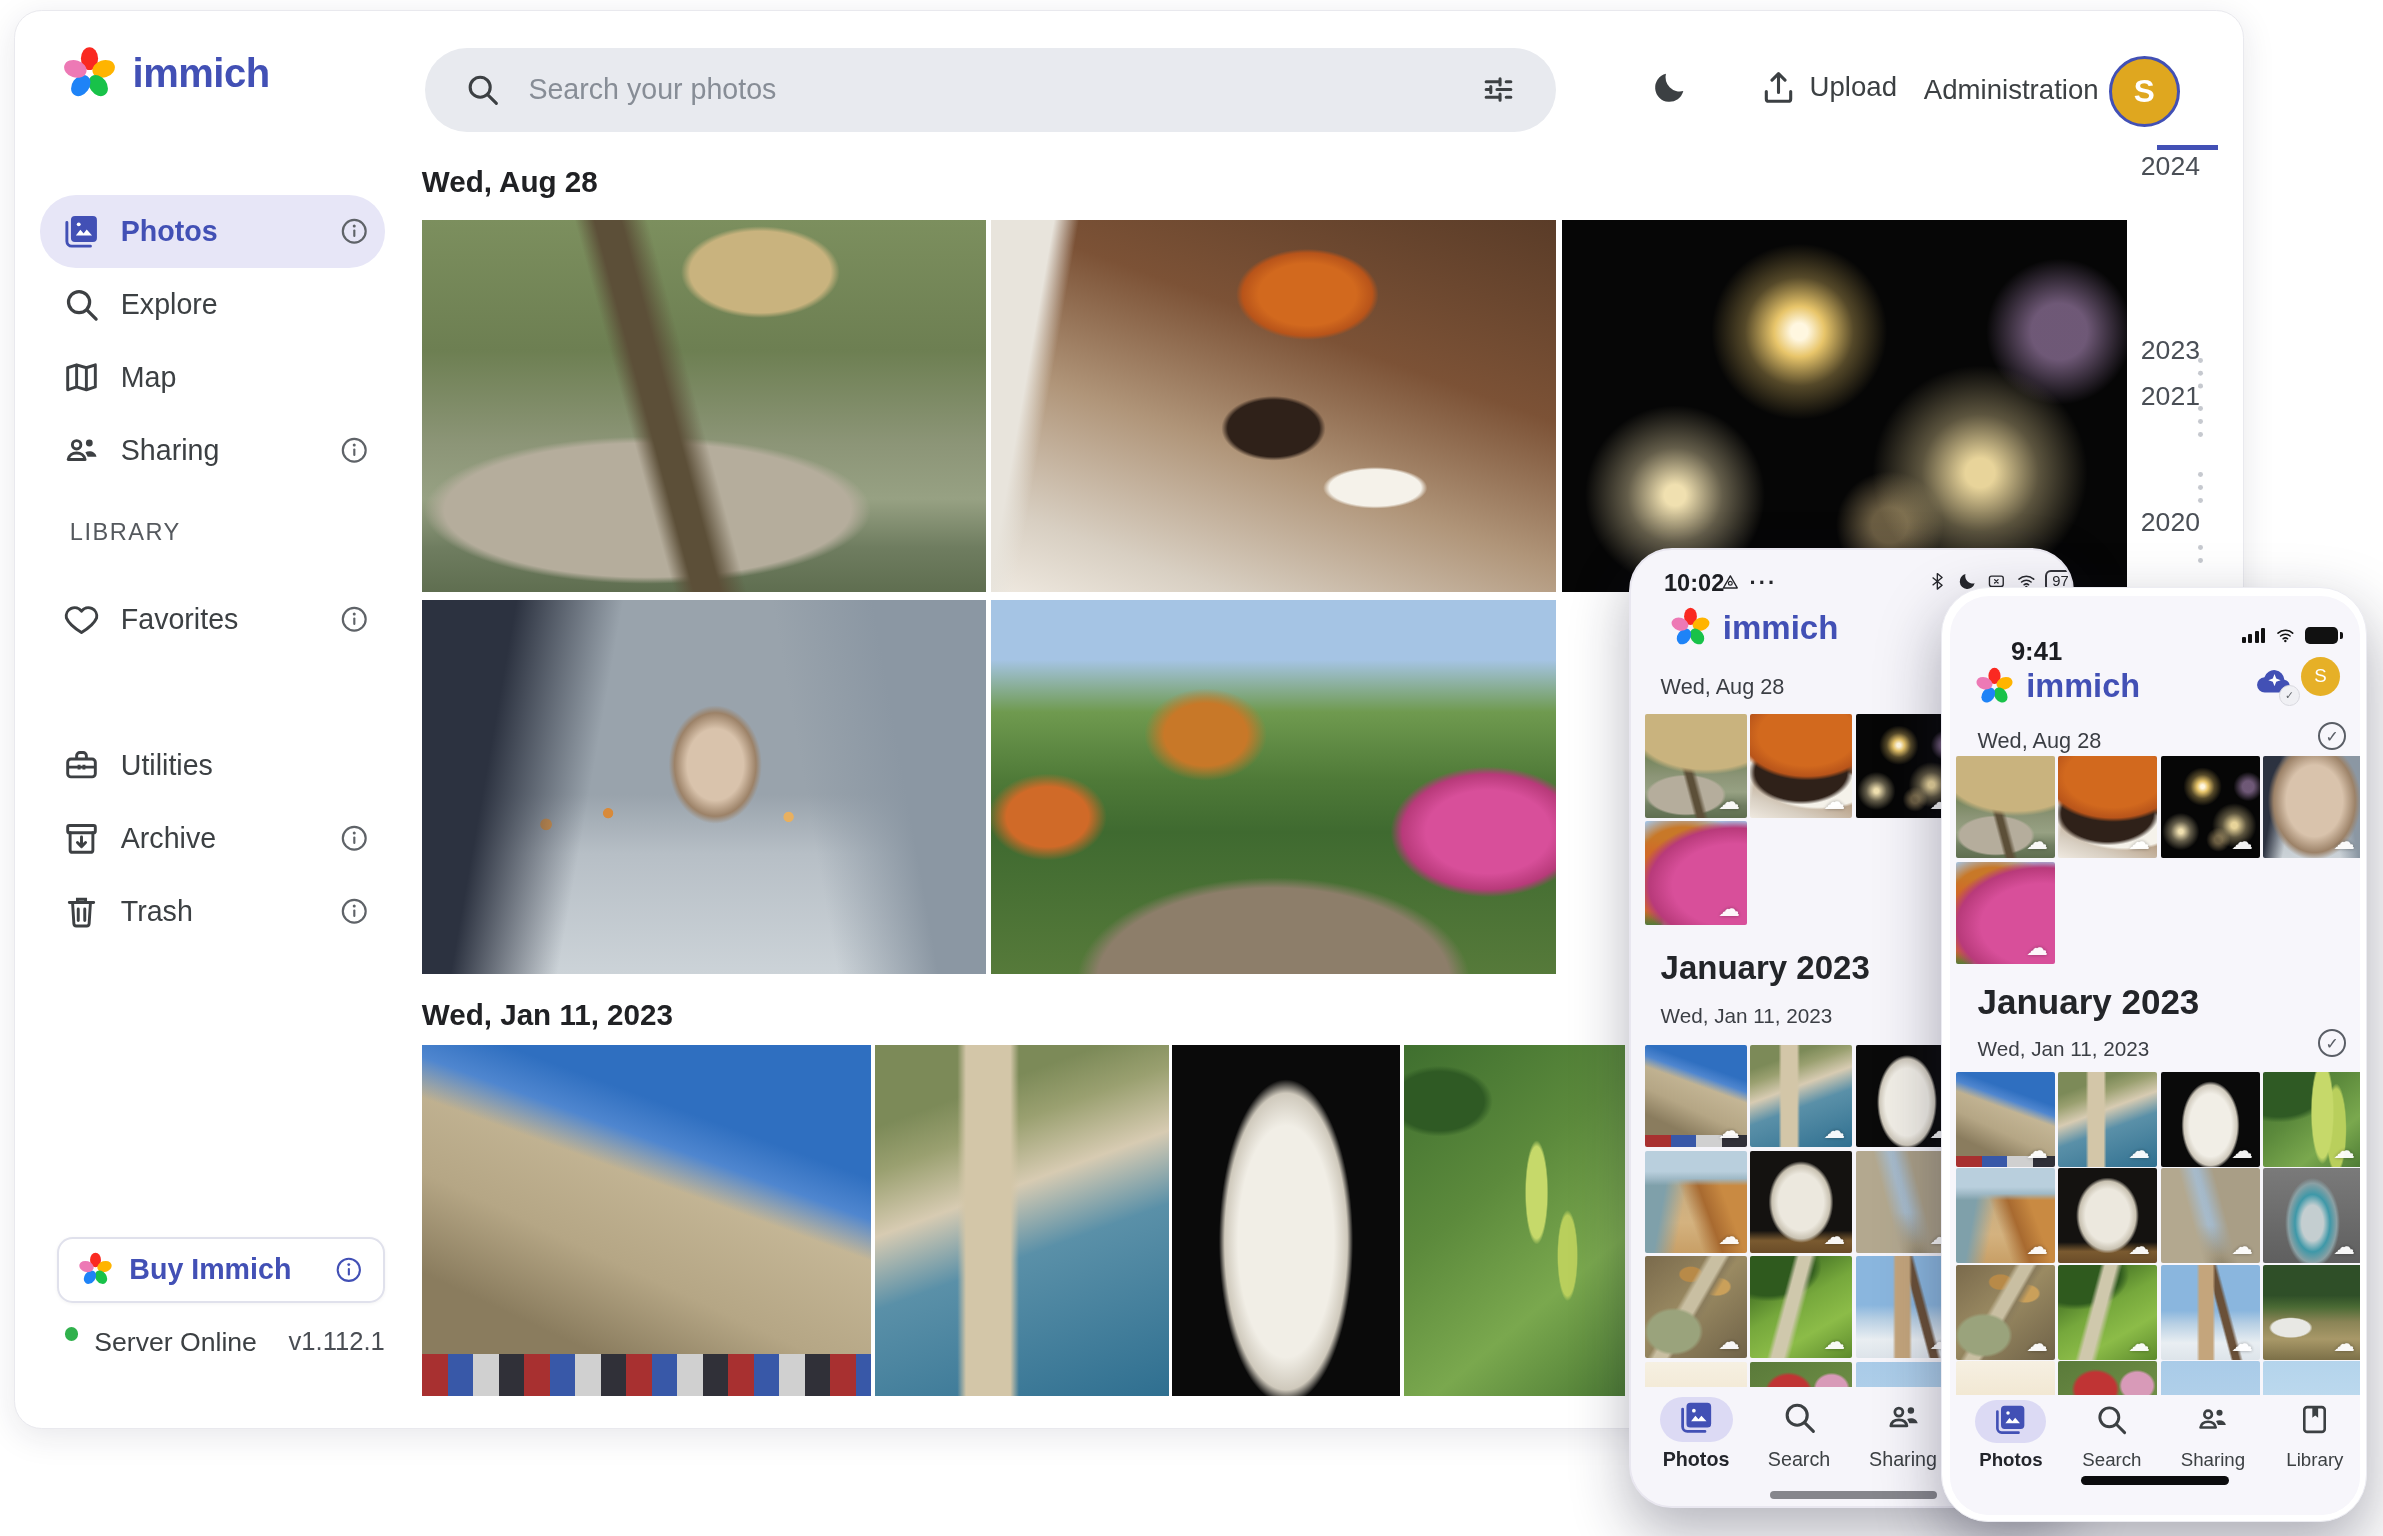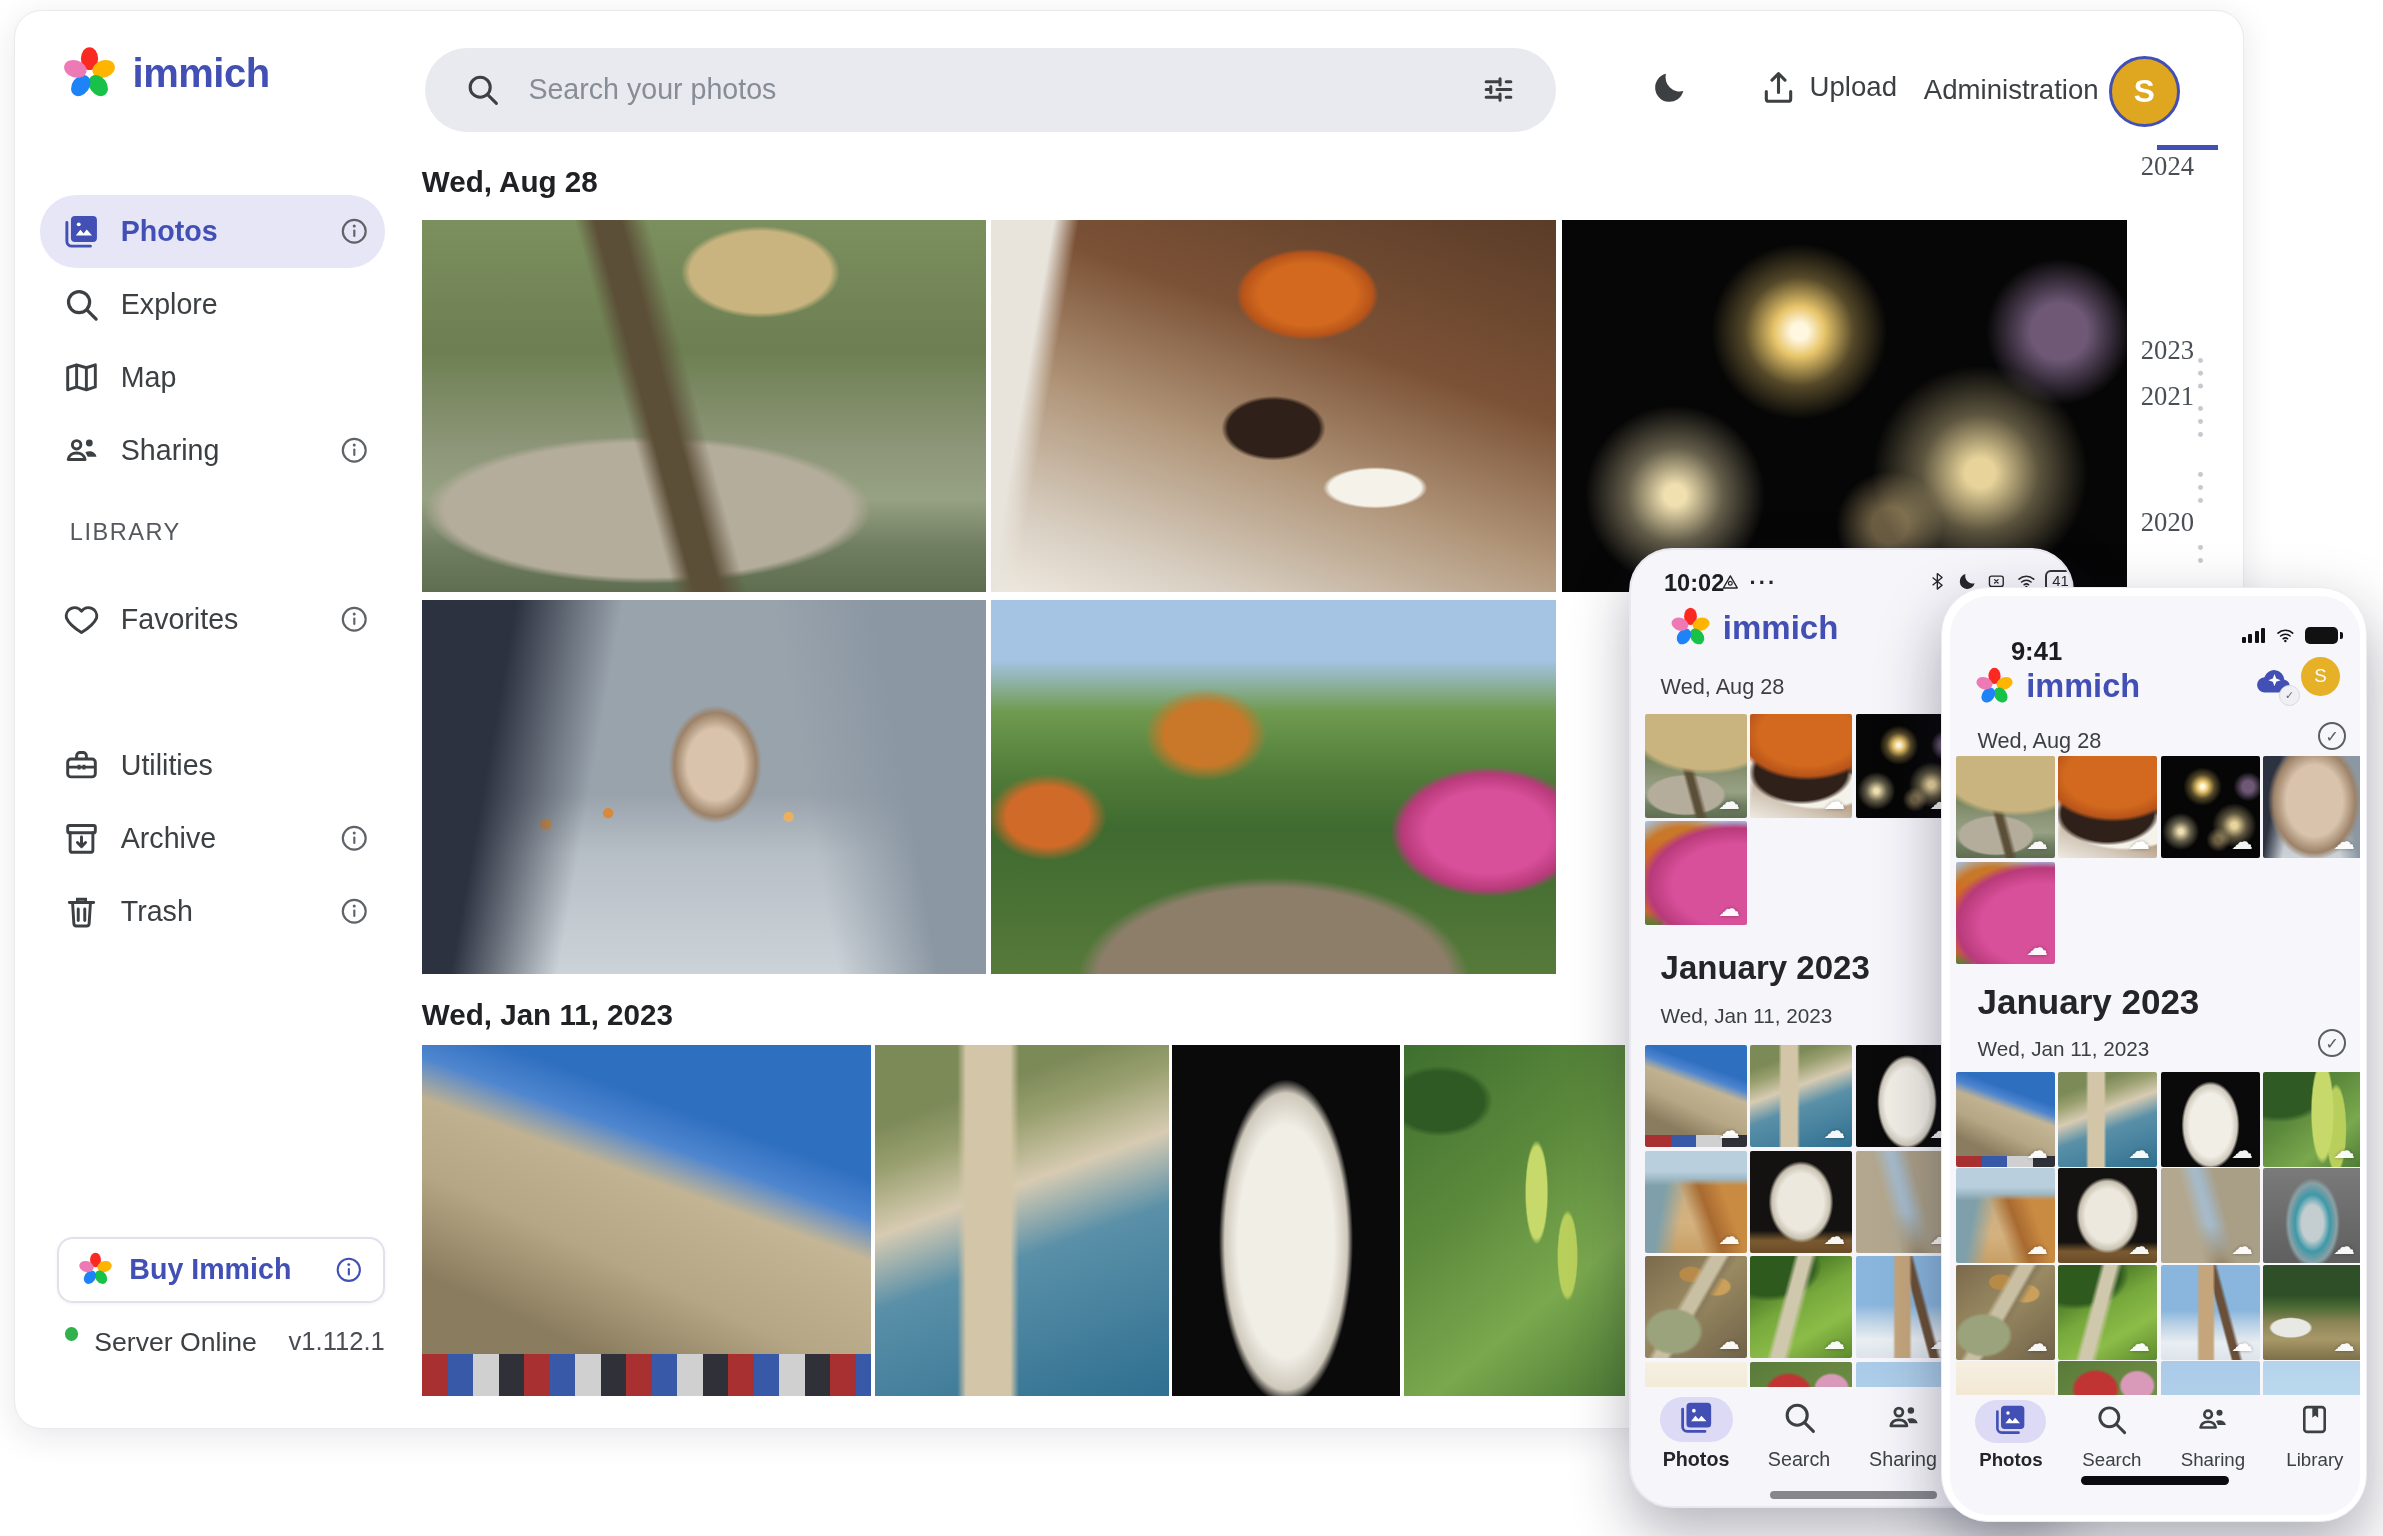--- a/index.html
+++ b/index.html
@@ -66,21 +66,21 @@
   .server-dot { width:13.8px; height:13.8px; border-radius:50%; background:#30b14c; margin-left:7.9px; }
   .server-status { margin-left:15.8px; font-size:26.6px; color:#3c4043; }
   .server-version { margin-left:auto; font-size:25.6px; color:#4a4e54; }
 
   
   .date-header { position:absolute; font-size:29.6px; font-weight:bold; color:#202124; }
   .tile { position:absolute; overflow:hidden; cursor:pointer; }
 
   
   .scrub-line { position:absolute; left:2142px; top:134px; width:61px; height:4.9px; background:#4250b5; }
-  .scrub-year { position:absolute; left:2126px; width:79px; font-family:Liberation Serif, serif;
+  .scrub-year { position:absolute; left:2126px; width:79px; font-family:Liberation Sans, sans-serif;
                 font-size:26.6px; color:#4a4f56; cursor:pointer; }
   .scrub-dots { position:absolute; left:2183px; top:347px; width:4.9px; height:4.9px; border-radius:50%;
                 background:#c6c9cf;
                 box-shadow:0 12.8px #c6c9cf,0 25.6px #c6c9cf,
                            0 48px #c6c9cf,0 61px #c6c9cf,0 74px #c6c9cf,
                            0 114px #c6c9cf,0 127px #c6c9cf,0 140px #c6c9cf,
                            0 187px #c6c9cf,0 200px #c6c9cf,0 229px #c6c9cf; }
 
   
   .phone1 { position:absolute; left:1629px; top:548px; width:445px; height:960px;
@@ -470,21 +470,21 @@
       <svg viewBox="0 0 21 21" width="20.7" height="20.7">
           <use href="#ic-moon"></use>
         </svg>
       <svg viewBox="0 0 21 21" width="20.7" height="20.7">
           <use href="#ic-sim"></use>
         </svg>
       <svg viewBox="0 0 21 21" width="20.7" height="20.7">
           <use href="#ic-wifi"></use>
         </svg>
       <span class="batt97">
-        <span class="shell">41</span>
+        <span class="shell">97</span>
       </span>
     </div>
 
     <div class="p-logo" style="left:39px;top:57px">
       <svg style="width:41px;height:41px" viewBox="0 0 42 42" width="41" height="41">
           <use href="#immich-flower"></use>
         </svg>
       <span class="p-brand" style="font-size:33px">immich</span>
     </div>
 

